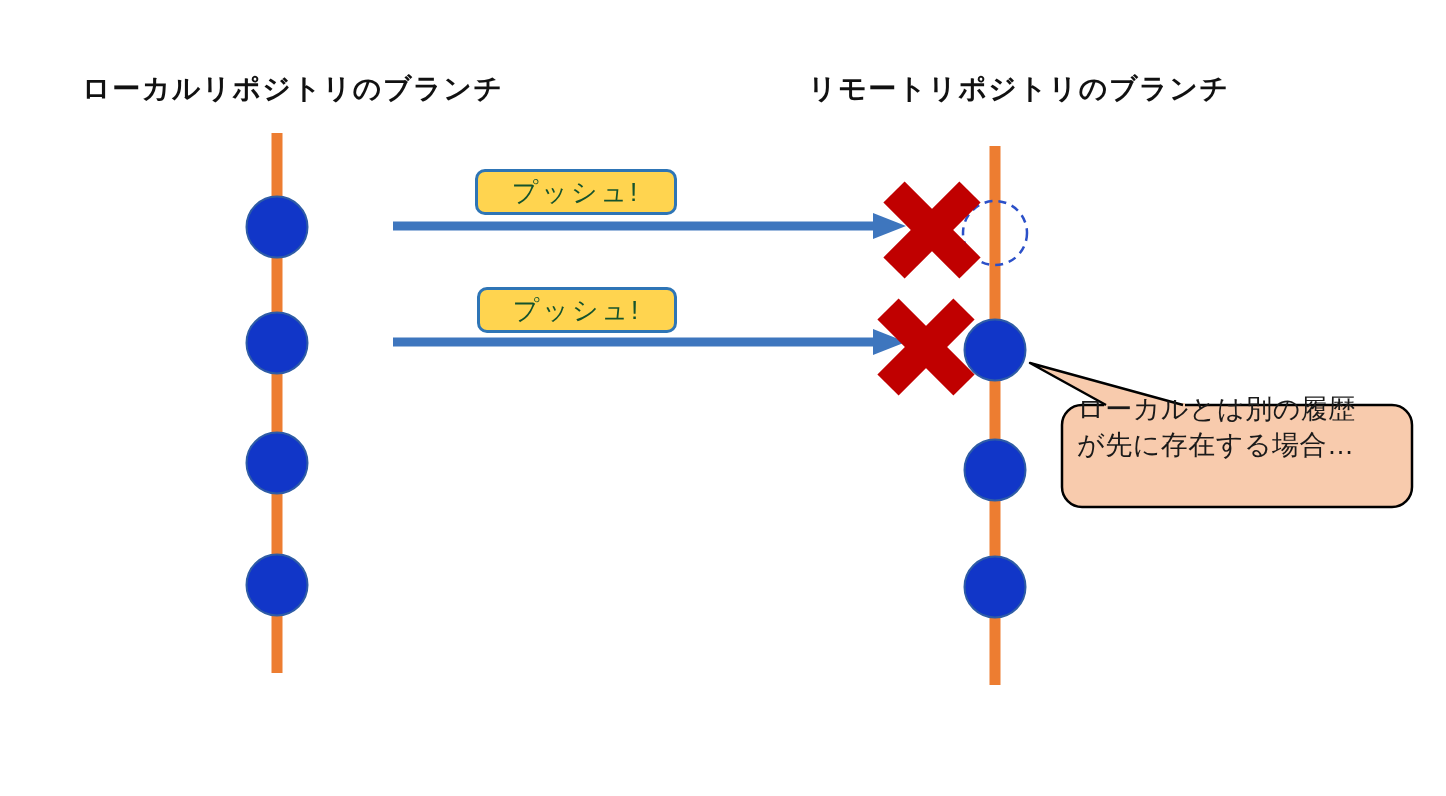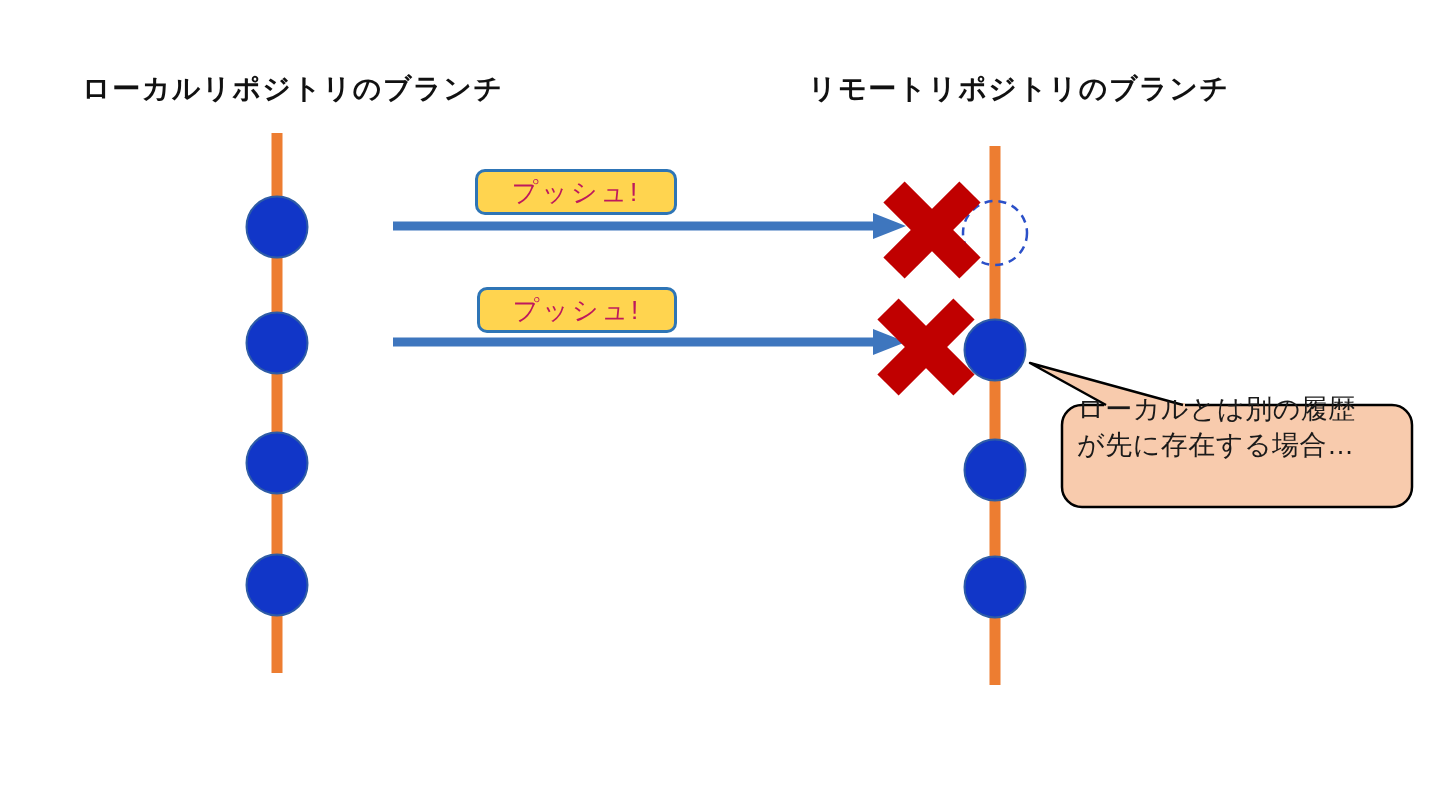--- a/index.html
+++ b/index.html
@@ -37,21 +37,21 @@
     position: absolute;
     box-sizing: border-box;
     background: #FFD44F;
     border: 3px solid #2E75B6;
     border-radius: 10px;
     display: flex;
     align-items: center;
     justify-content: center;
     font-size: 26px;
     letter-spacing: 3px;
-    color: #be185d;
+    color: #14532d;
     white-space: nowrap;
   }
   .push-label.first  { left: 475px; top: 169px; width: 202px; height: 46px; }
   .push-label.second { left: 477px; top: 287px; width: 200px; height: 46px; }
   .bubble-text {
     position: absolute;
     left: 1077px;
     top: 391px;
     width: 335px;
     font-size: 27px;

